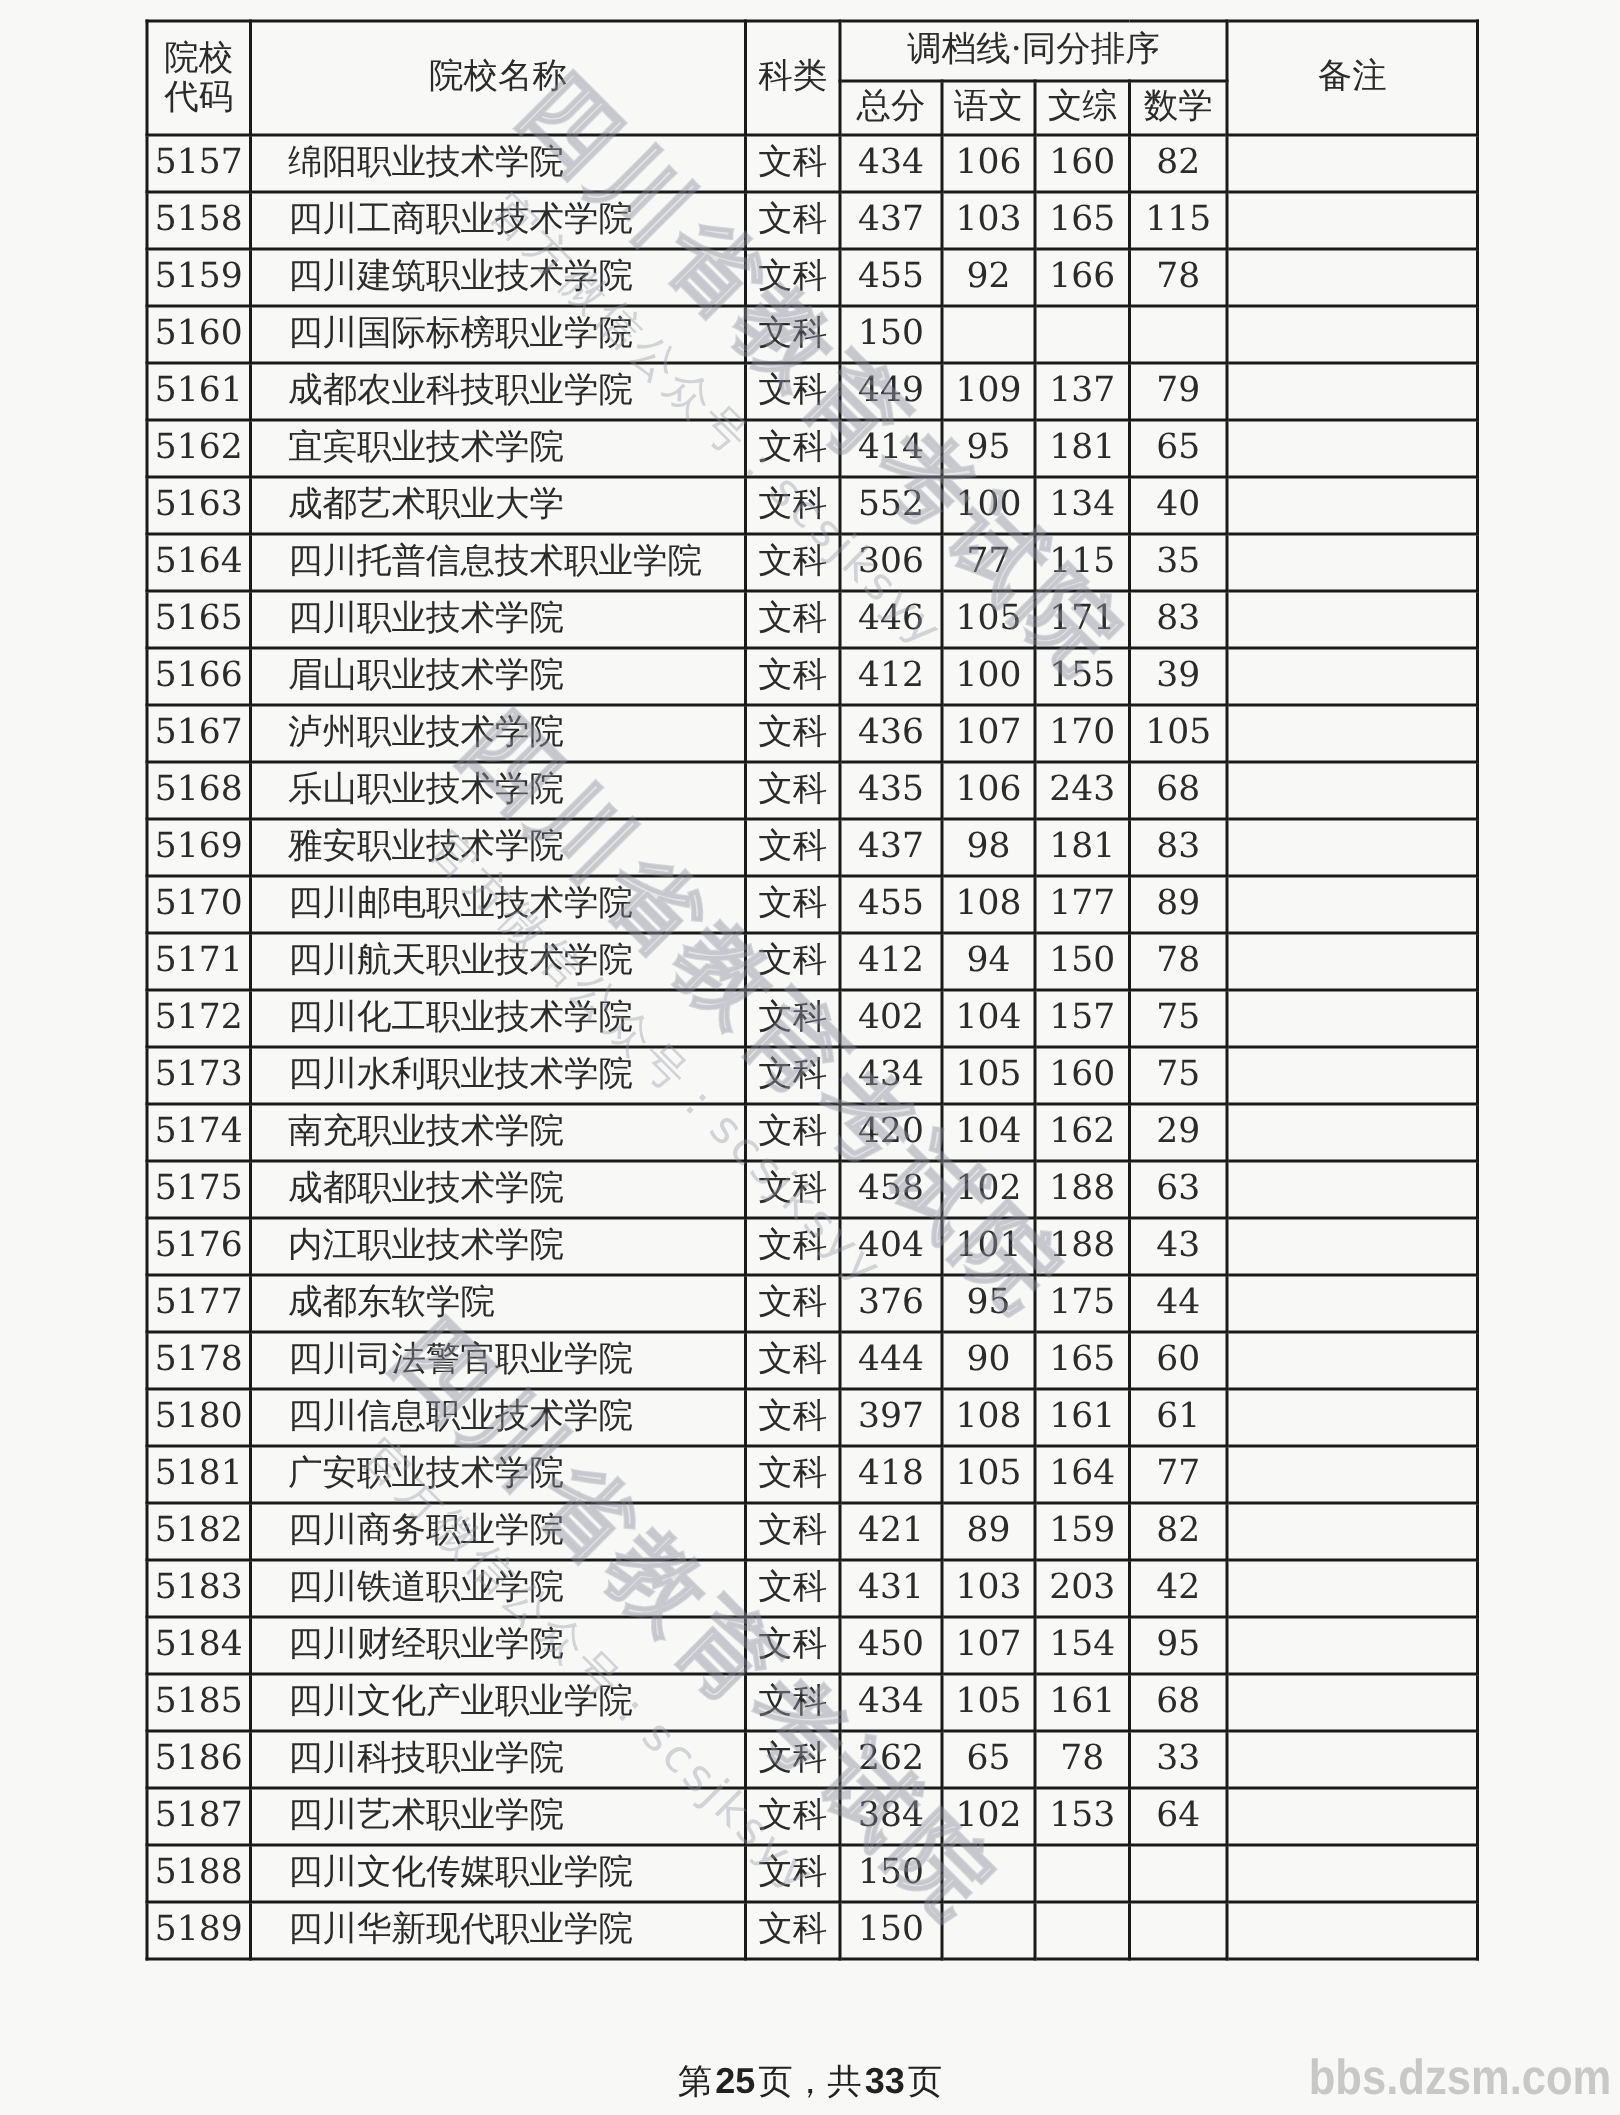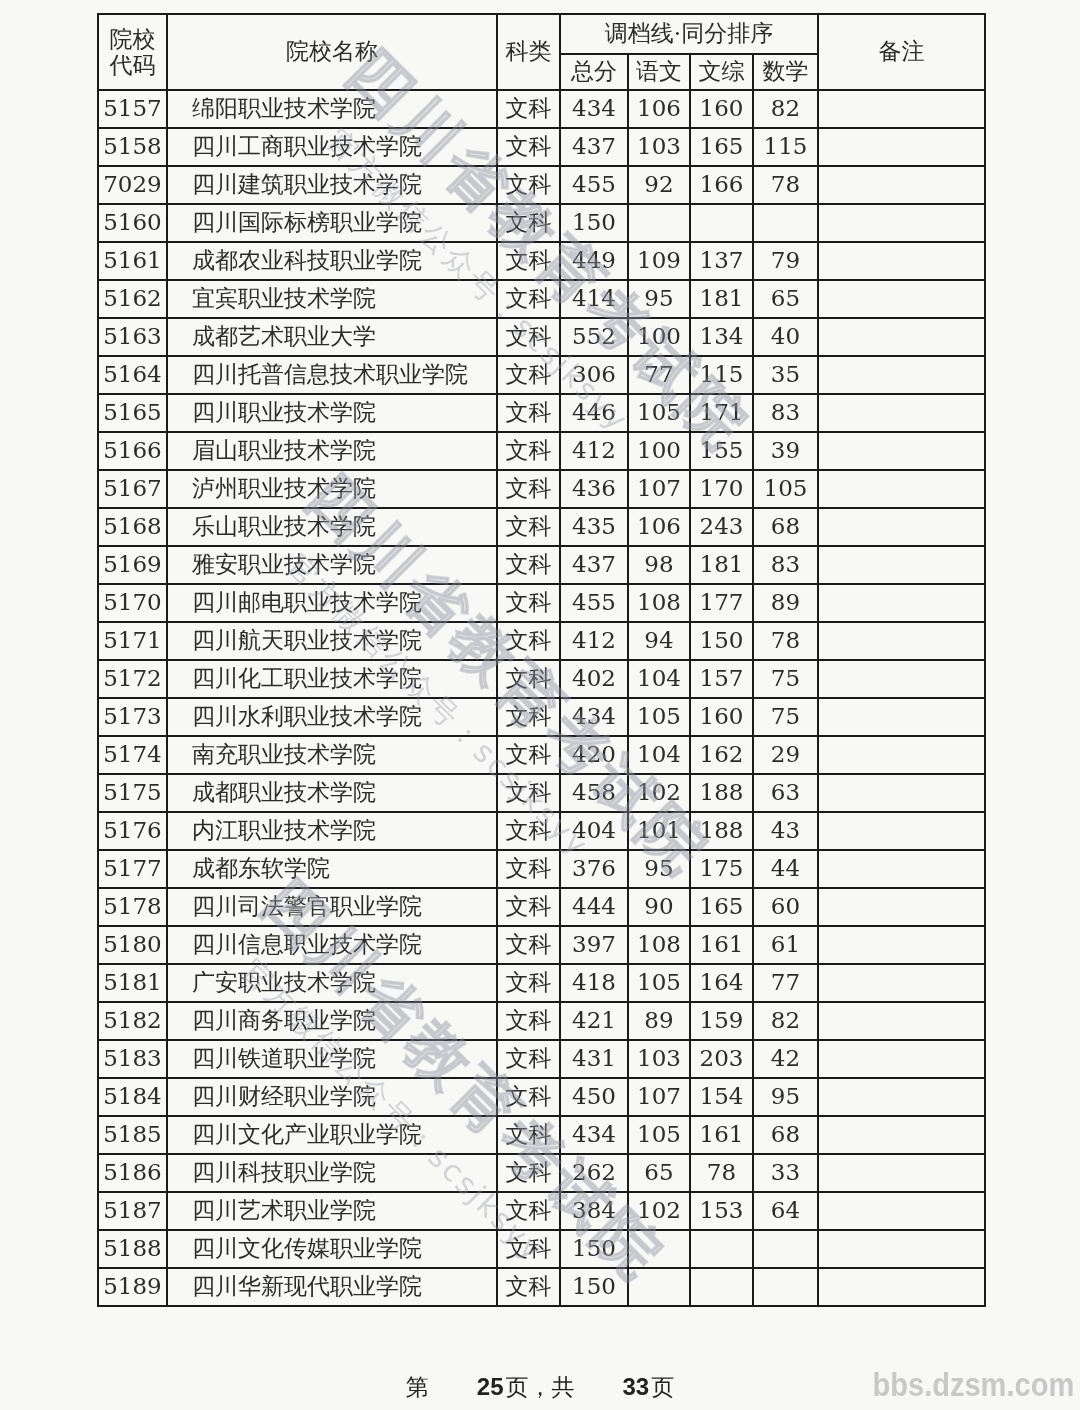--- a/index.html
+++ b/index.html
@@ -92,21 +92,20 @@
     text-align: center;
     font-size: 23px;
     color: #222;
     z-index: 6;
   }
   .footer .num {
     font-family: "Liberation Sans", "DejaVu Sans", sans-serif;
     font-weight: bold;
     font-size: 24px;
     padding: 0 2px;
-    margin-left: 46px;
   }
 
   .corner-wm {
     position: absolute;
     right: 6px;
     bottom: 6px;
     font-family: "Liberation Sans", "DejaVu Sans", sans-serif;
     font-weight: bold;
     font-size: 33px;
     letter-spacing: 0px;
@@ -162,21 +161,21 @@
       <td class="c-code">5158</td>
       <td class="c-name">四川工商职业技术学院</td>
       <td class="c-cat">文科</td>
       <td class="c-total">437</td>
       <td class="c-chi">103</td>
       <td class="c-comp">165</td>
       <td class="c-math">115</td>
       <td class="c-remark"></td>
     </tr>
         <tr>
-      <td class="c-code">7029</td>
+      <td class="c-code">5159</td>
       <td class="c-name">四川建筑职业技术学院</td>
       <td class="c-cat">文科</td>
       <td class="c-total">455</td>
       <td class="c-chi">92</td>
       <td class="c-comp">166</td>
       <td class="c-math">78</td>
       <td class="c-remark"></td>
     </tr>
         <tr>
       <td class="c-code">5160</td>

